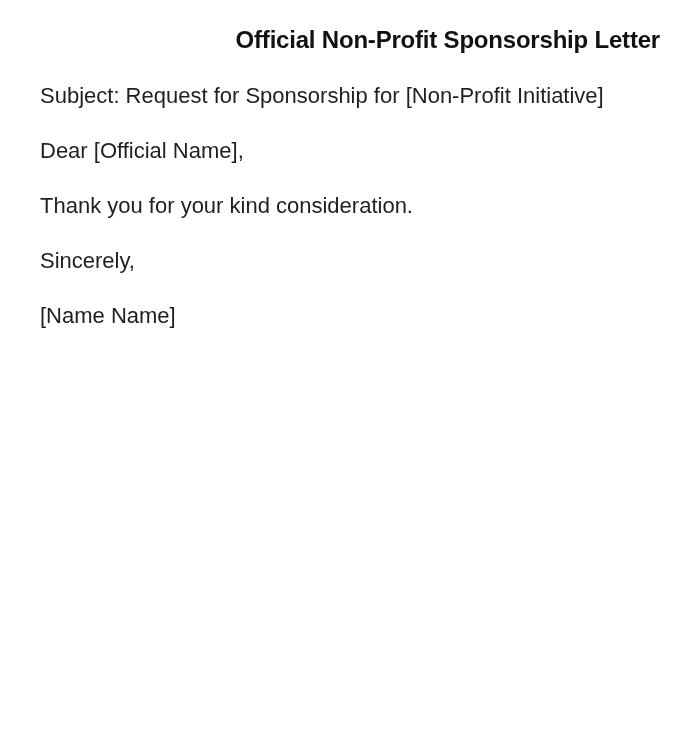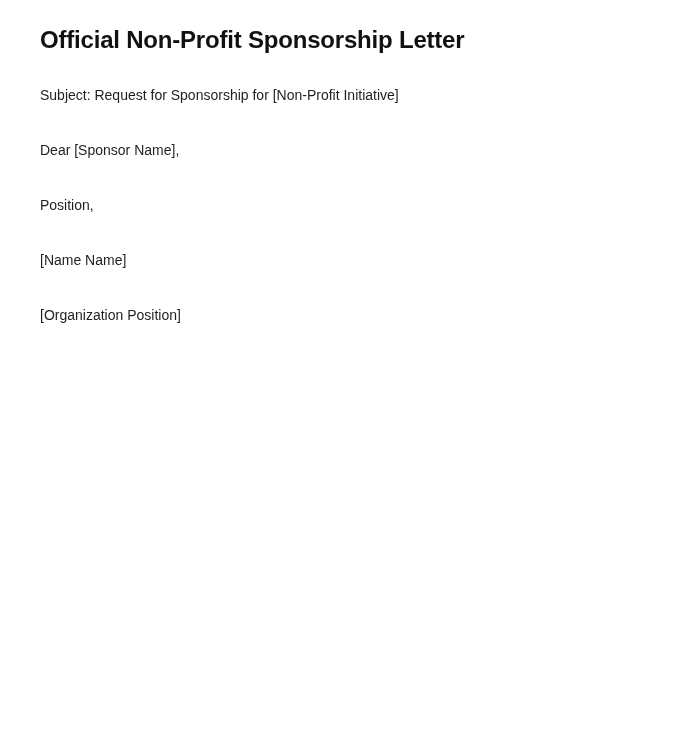--- a/index.html
+++ b/index.html
@@ -22,42 +22,43 @@
     background: #ffffff;
     overflow: hidden;
   }
   .doc-title {
     font-size: 24px;
     line-height: 32px;
     font-weight: bold;
     letter-spacing: -0.2px;
     color: #111111;
     margin: 0 0 22px 0;
+    text-align: right;
   }
   .para {
-    font-size: 14px;
+    font-size: 22px;
     line-height: 35px;
     color: #1f1f1f;
     margin: 0 0 20px 0;
     font-weight: 400;
   }
 </style>
 </head>
 <body>
 
 <div class="page">
 
   <h1 class="doc-title">Official Non-Profit Sponsorship Letter</h1>
 
   <p class="para">Subject: Request for Sponsorship for [Non-Profit Initiative]</p>
 
-  <p class="para">Dear [Sponsor Name],</p>
+  <p class="para">Dear [Official Name],</p>
 
 
 
+  <p class="para">Thank you for your kind consideration.</p>
 
-  <p class="para">Position,</p>
+  <p class="para">Sincerely,</p>
 
   <p class="para">[Name Name]</p>
 
-  <p class="para">[Organization Position]</p>
 
 </div>
 
 </body></html>

